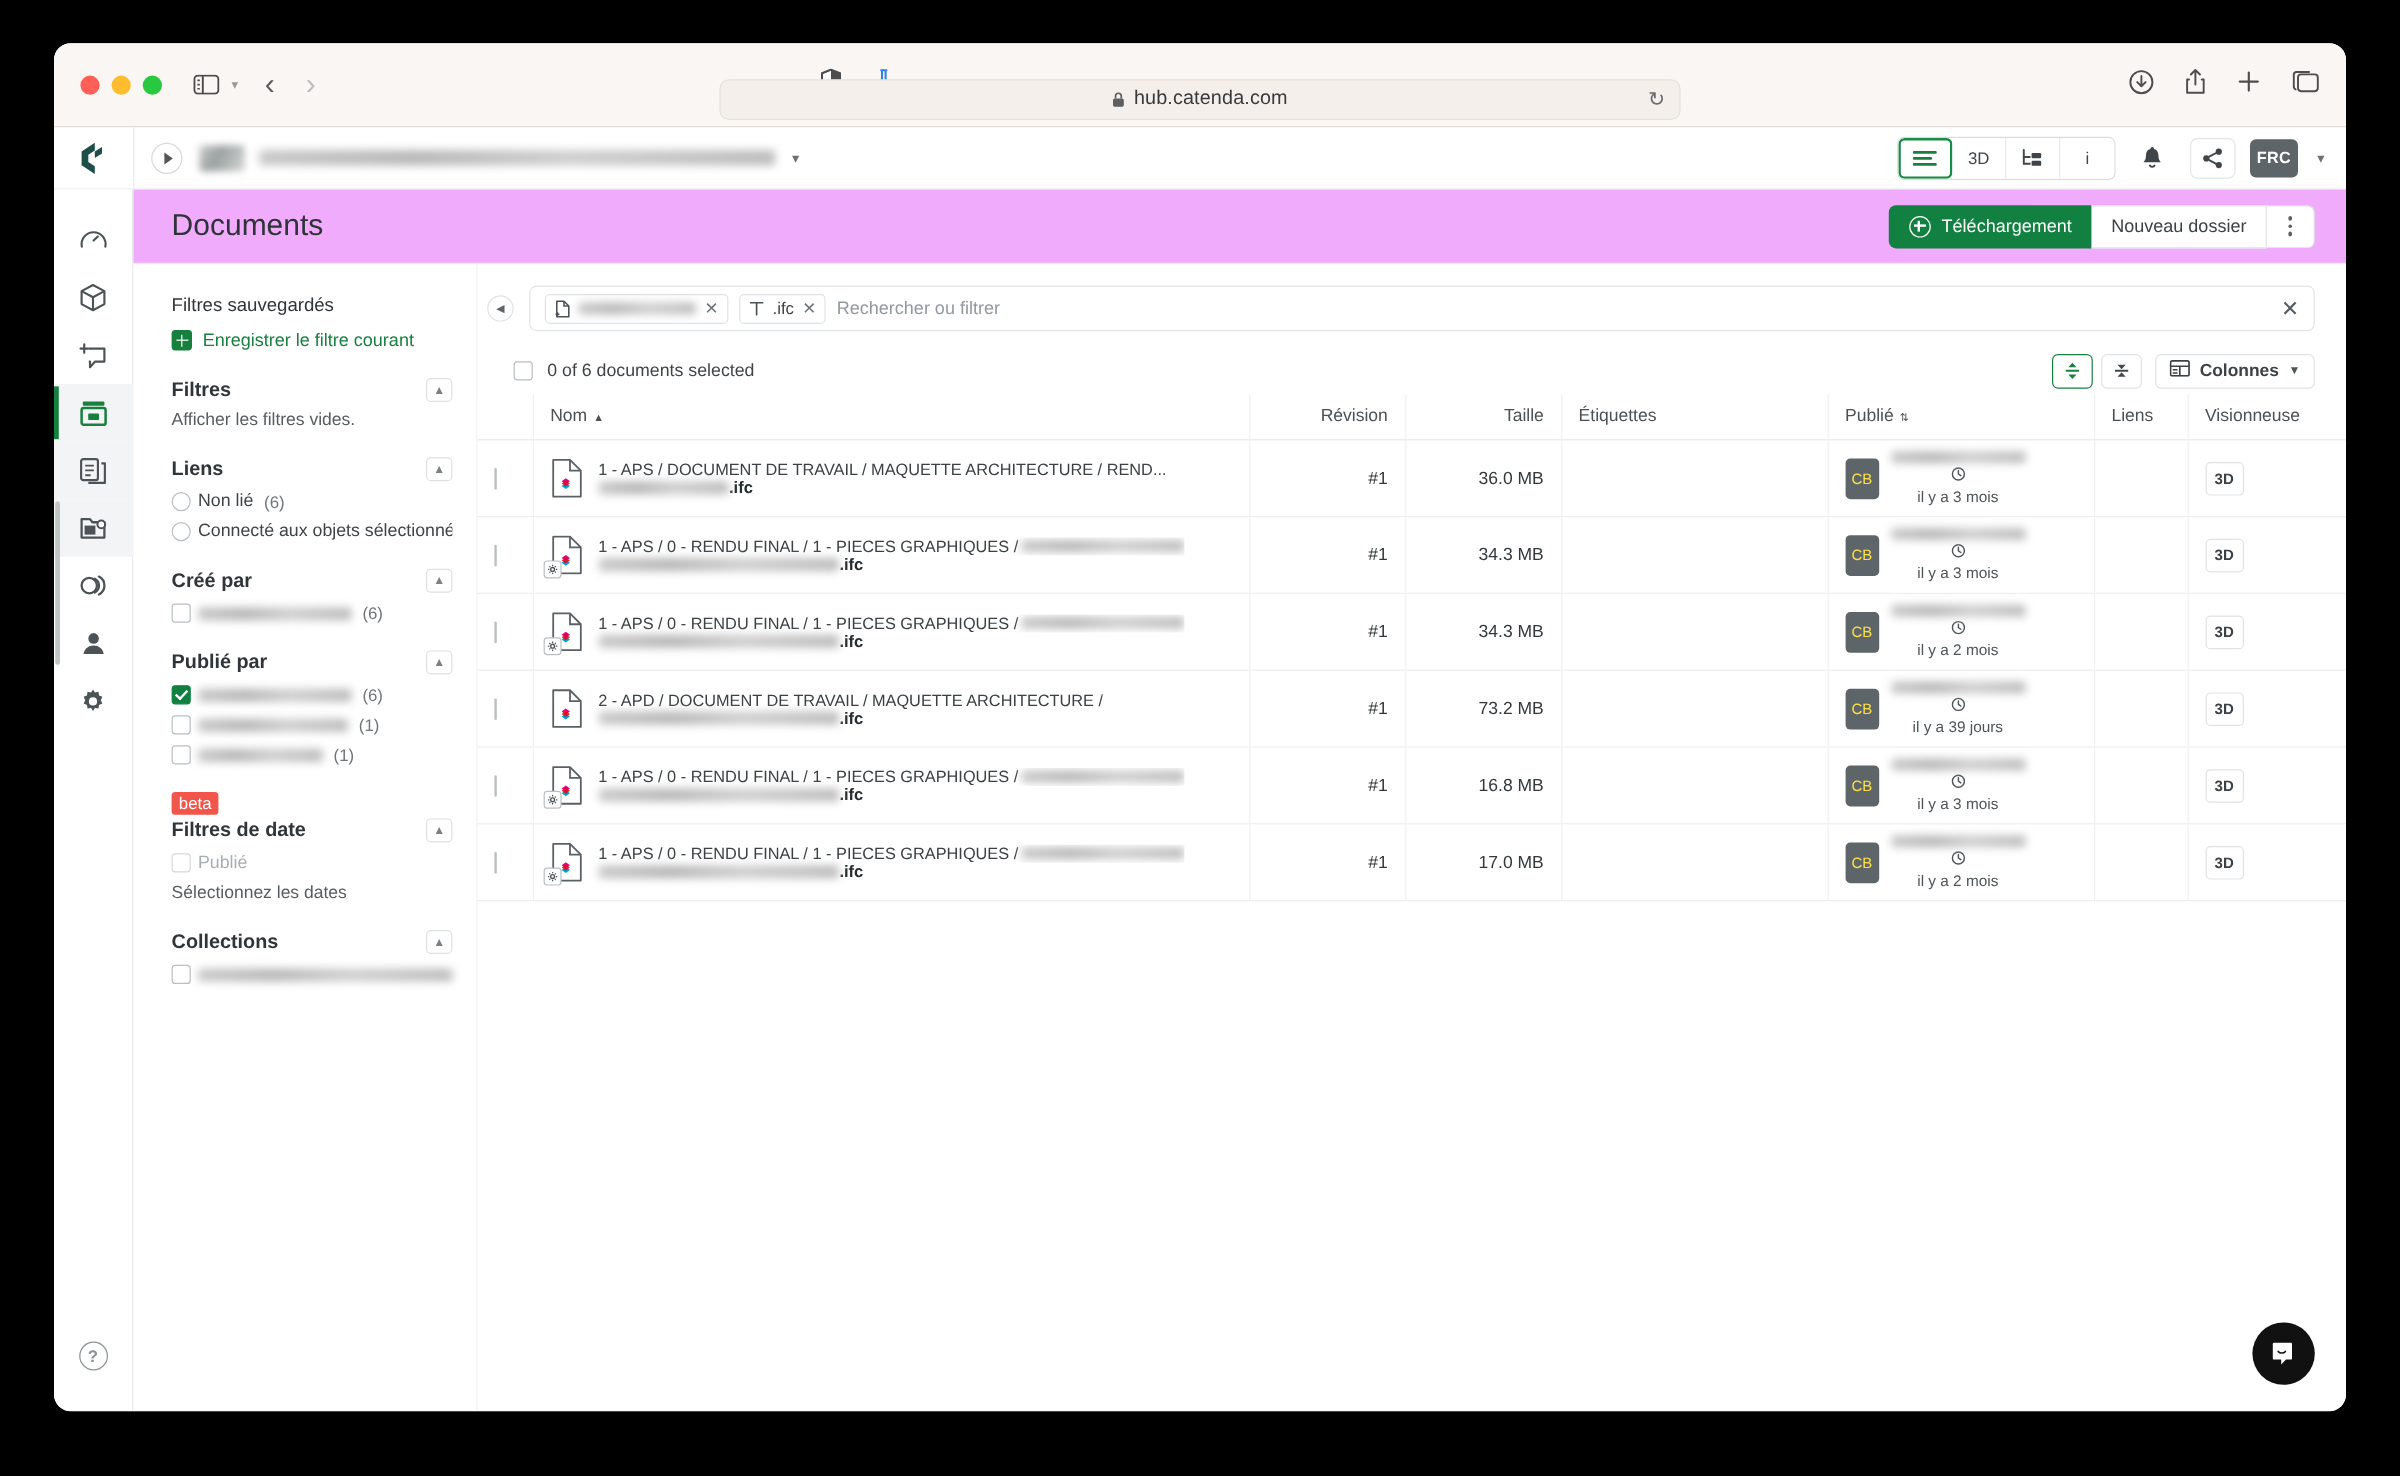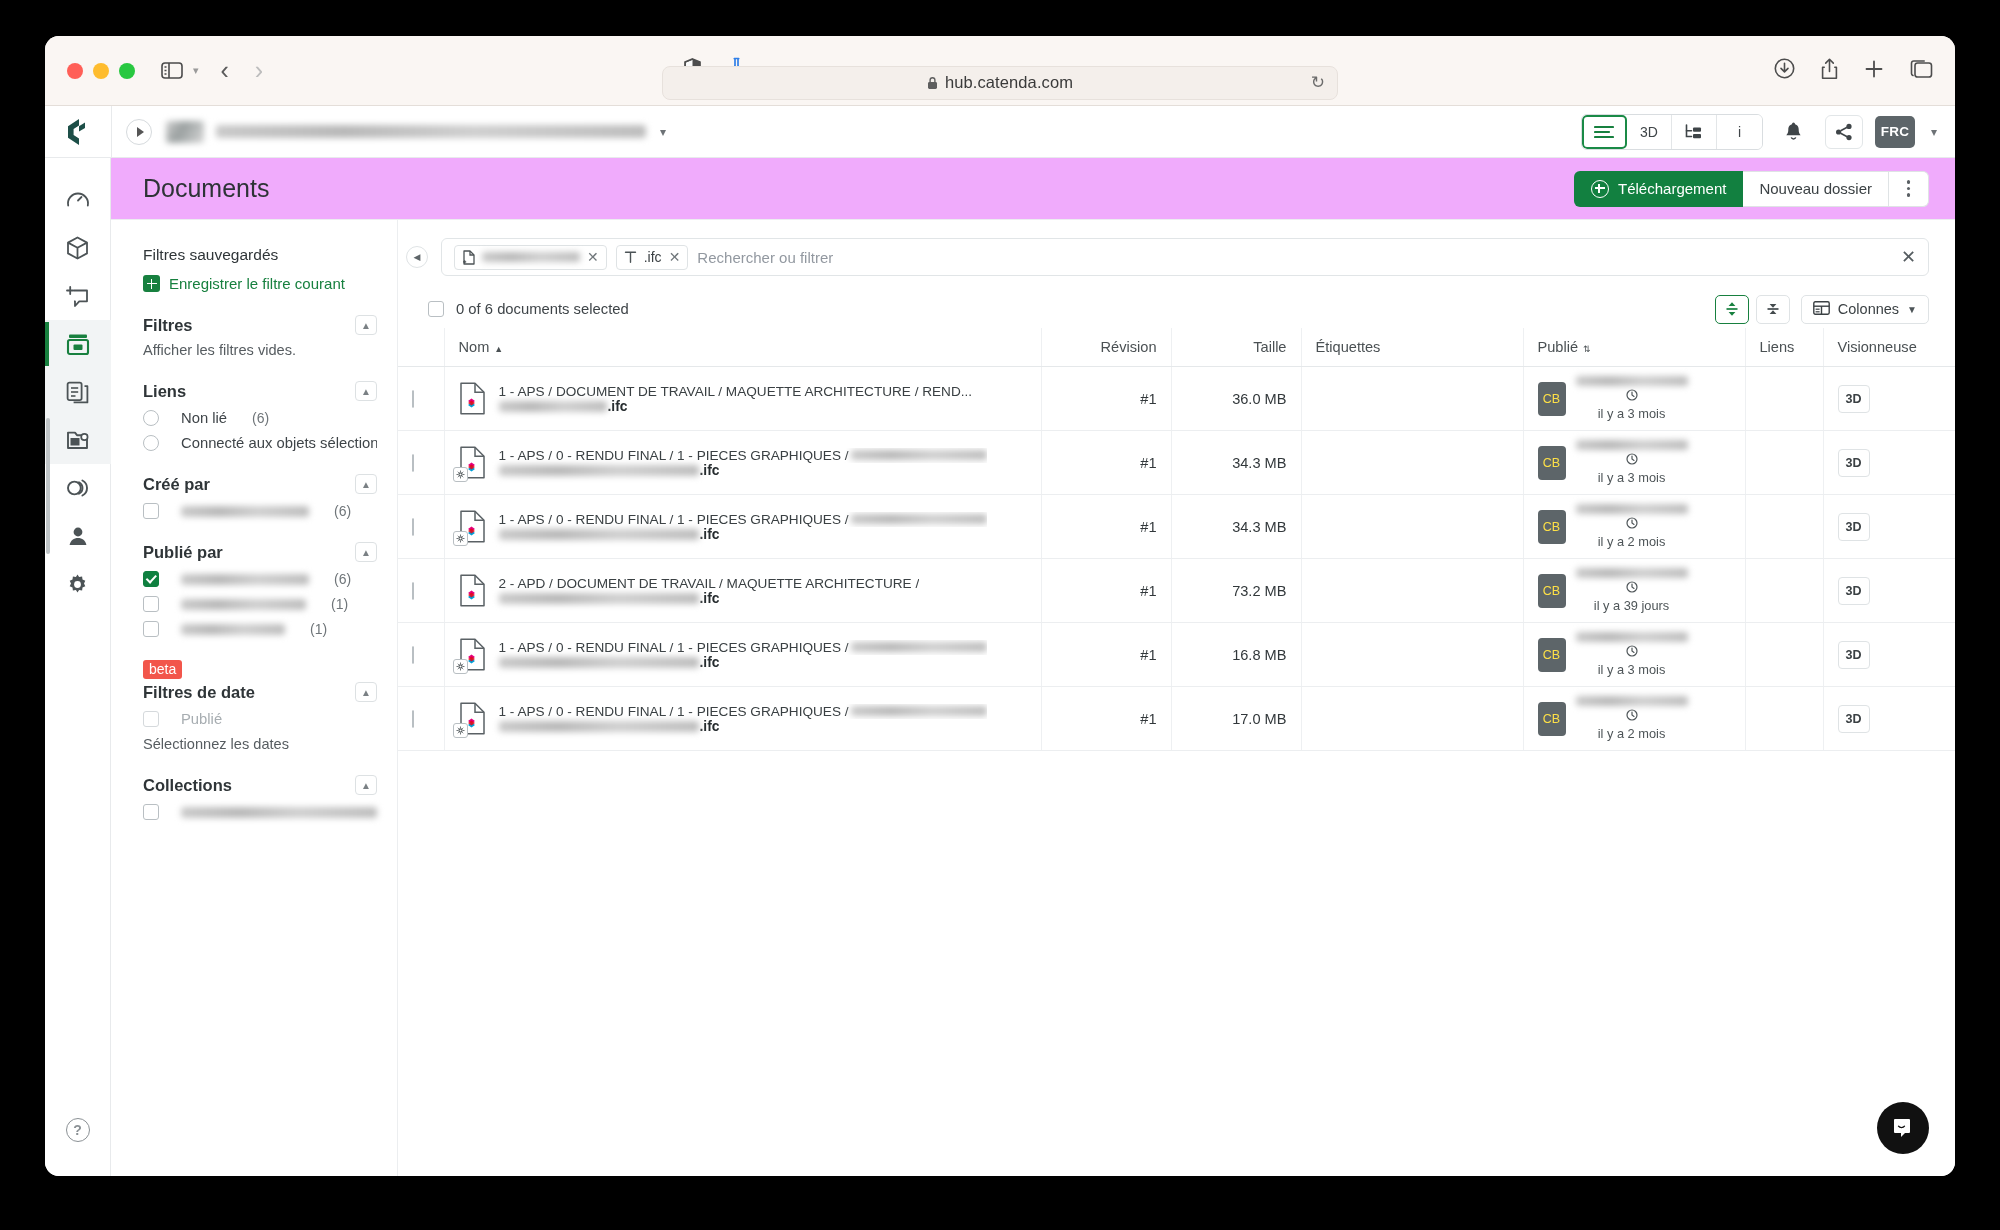--- a/index.html
+++ b/index.html
@@ -47,21 +47,21 @@
   .sidebar-toggle { width: 30px; height: 24px; }
   .chev-small { font-size: 11px; color: #9a9a9a; margin-left: 6px; margin-right: 14px; }
   .nav-arrows { display: flex; gap: 26px; margin-left: 8px; }
   .nav-arrow { font-size: 25px; color: #5a5a5a; font-weight: 300; line-height: 1; }
   .nav-arrow.dim { color: #bdbdbd; }
 
   .right-chrome-icons { display: flex; align-items: center; gap: 26px; margin-left: auto; color: #4d4d4d; }
 
   .addr-wrap {
     position: absolute; left: 50%; transform: translateX(-50%);
-    width: 676px; height: 34px; margin-top: 24px;
+    width: 801px; height: 34px; margin-top: 24px;
   }
   .addressbar {
     width: 100%; height: 100%;
     background: #f4efeb;
     border: 1px solid #e7e1dc;
     border-radius: 8px;
     display: flex; align-items: center; justify-content: center;
     position: relative;
   }
   .addr-text { font-size: 16.5px; color: #3a3a3a; letter-spacing: .1px; }
@@ -236,21 +236,21 @@
     display: flex; align-items: center; justify-content: space-between;
     margin-bottom: 7px;
   }
   .f-section-head h3 { font-size: 16.5px; font-weight: 700; color: #2f3538; }
   .collapse-btn {
     width: 22px; height: 20px; border: 1px solid #dde1e3; border-radius: 4px;
     display: flex; align-items: center; justify-content: center;
     color: #7a8084; font-size: 10px; background: #fff;
   }
   .f-note { font-size: 14.6px; color: #565c60; }
-  .f-row { display: flex; align-items: center; gap: 22px; margin-top: 9px; }
+  .f-row { display: flex; align-items: center; gap: 6px; margin-top: 9px; }
   .radio-o {
     width: 16px; height: 16px; border-radius: 50%;
     border: 1.6px solid #b9bfc3; background: #fff; flex: 0 0 16px;
   }
   .cbox {
     width: 16px; height: 16px; border-radius: 3px;
     border: 1.6px solid #b9bfc3; background: #fff; flex: 0 0 16px;
   }
   .cbox.checked {
     background: #0f8040; border-color: #0f8040;
@@ -316,21 +316,21 @@
   .dens-group { display: flex; gap: 7px; }
   .dens-btn {
     width: 34px; height: 29px; border: 1px solid #dfe3e5; border-radius: 5px;
     background: #fff; display: flex; align-items: center; justify-content: center;
     color: #434a4d;
   }
   .dens-btn.active { border: 1.8px solid #17803f; color: #17803f; }
   .col-btn {
     height: 29px; border: 1px solid #dfe3e5; border-radius: 5px; background: #fff;
     display: flex; align-items: center; gap: 8px; padding: 0 11px;
-    font-size: 14.5px; color: #3b4144;
+    font-size: 14.5px; color: #3b4144; font-weight: bold;
   }
 
   .table-wrap { flex: 1; overflow: hidden; padding: 0 0 0 0; }
   table { width: 100%; border-collapse: collapse; table-layout: fixed; }
   thead th {
     font-size: 14.6px; font-weight: 400; color: #4a5053;
     text-align: left; padding: 11px 14px;
     border-bottom: 1px solid #e5e8ea;
     border-left: 1px solid #eef0f2;
     background: #fff;

